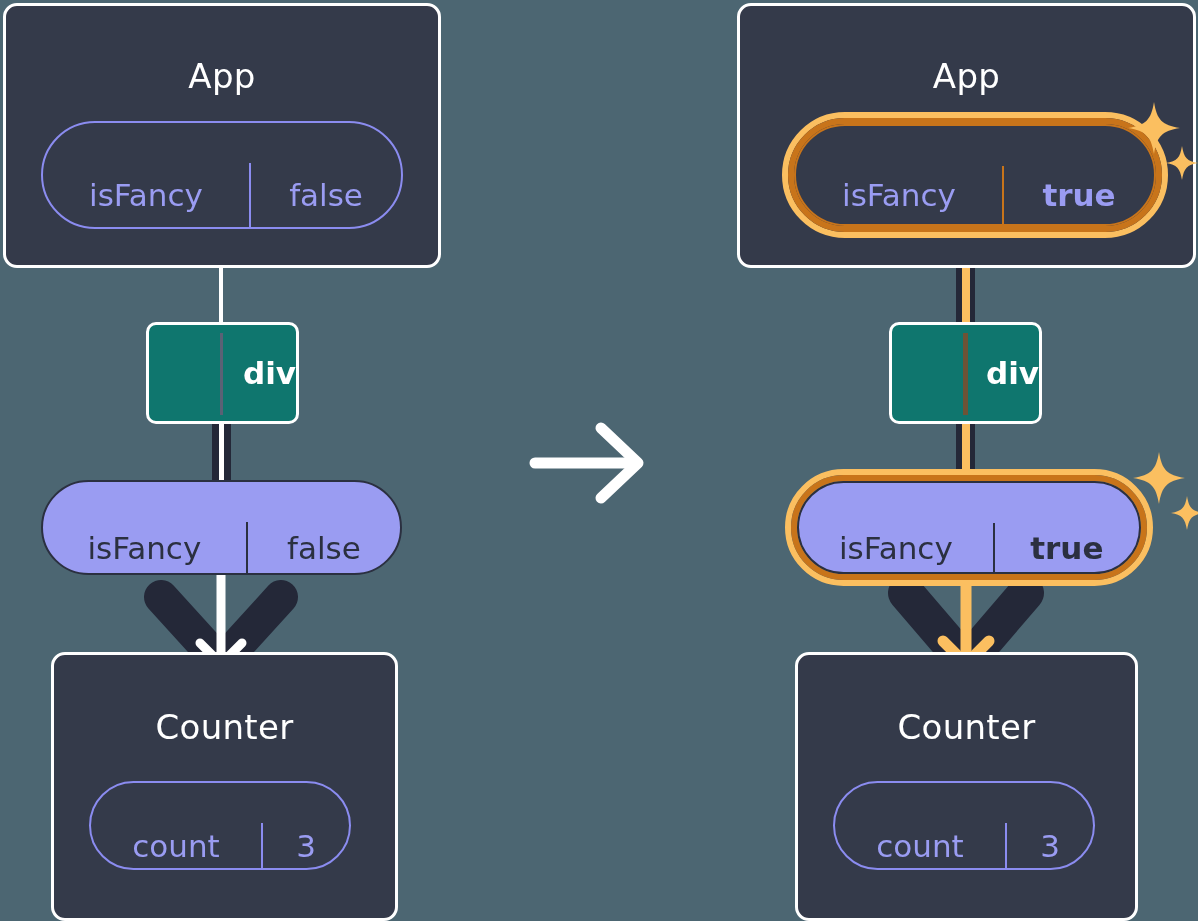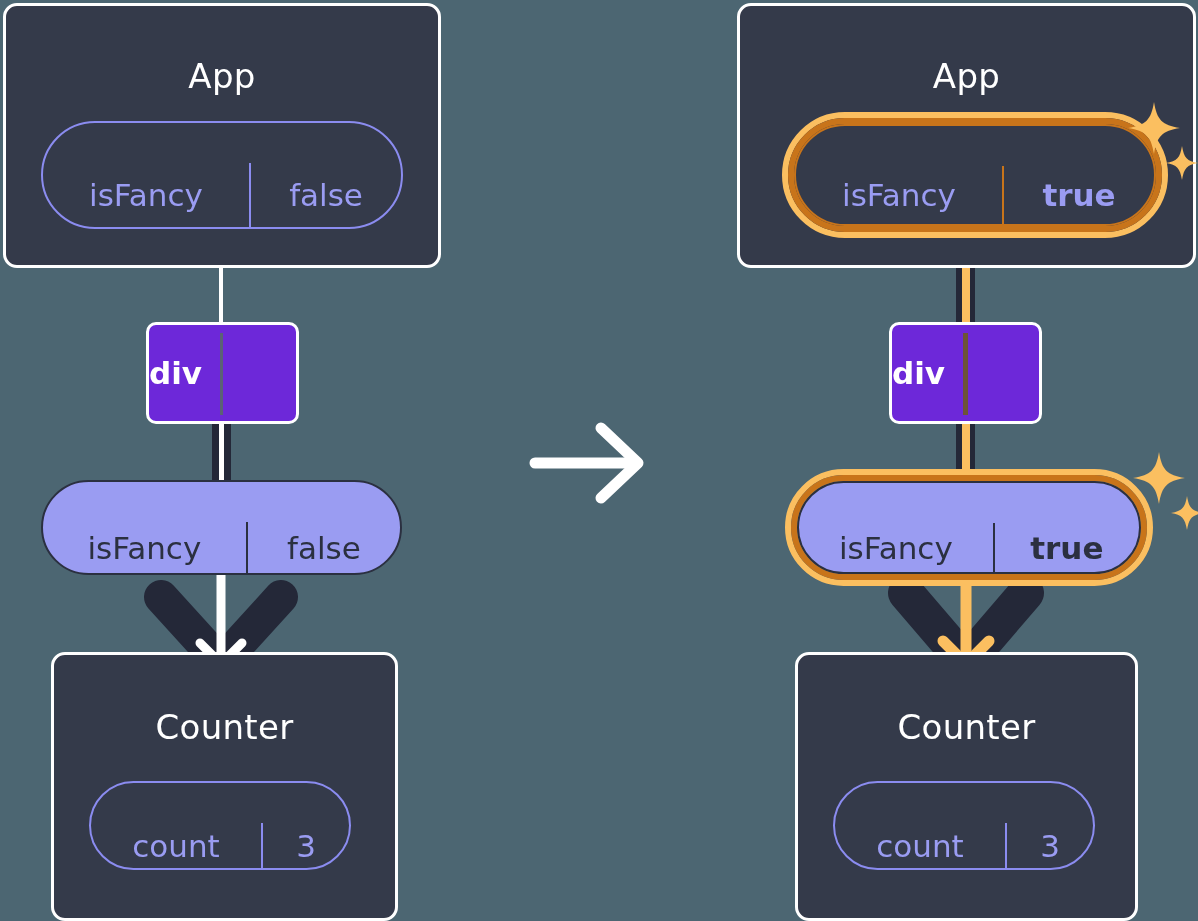--- a/index.html
+++ b/index.html
@@ -25,25 +25,25 @@
     position:absolute;
     left:0;right:0;
     text-align:center;
     color:#ffffff;
     font-size:34px;
     letter-spacing:.3px;
     white-space:nowrap;
   }
   .div-box{
     position:absolute;
-    background:#6d28d9;
+    background:#0f766e;
     border:3px solid #ffffff;
     border-radius:10px;
     box-sizing:border-box;
-    display:flex;align-items:center;justify-content:flex-start;
+    display:flex;align-items:center;justify-content:flex-end;
     color:#ffffff;
     font-size:31px;
     font-weight:700;
     z-index:6;
   }
 
   
   .pill{
     position:absolute;
     box-sizing:border-box;

